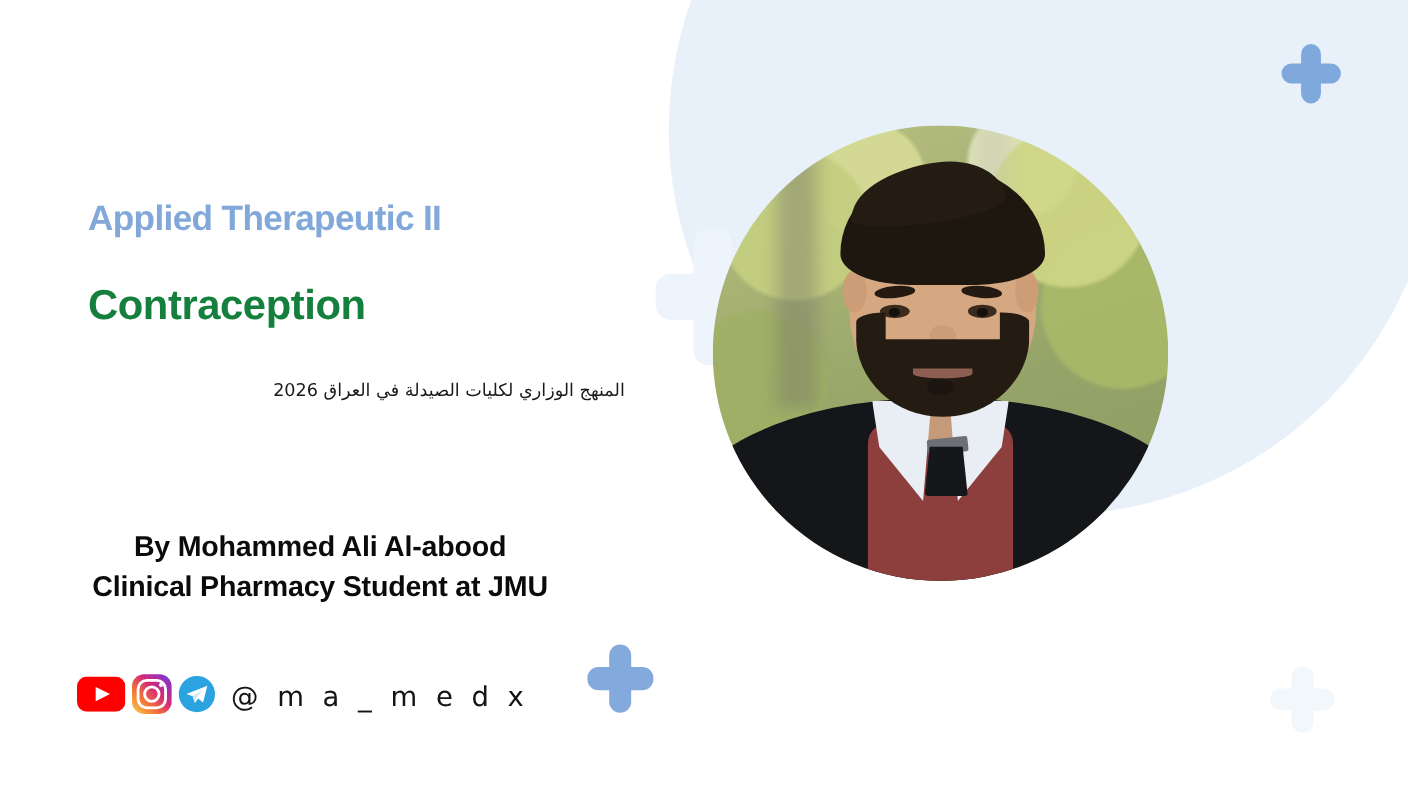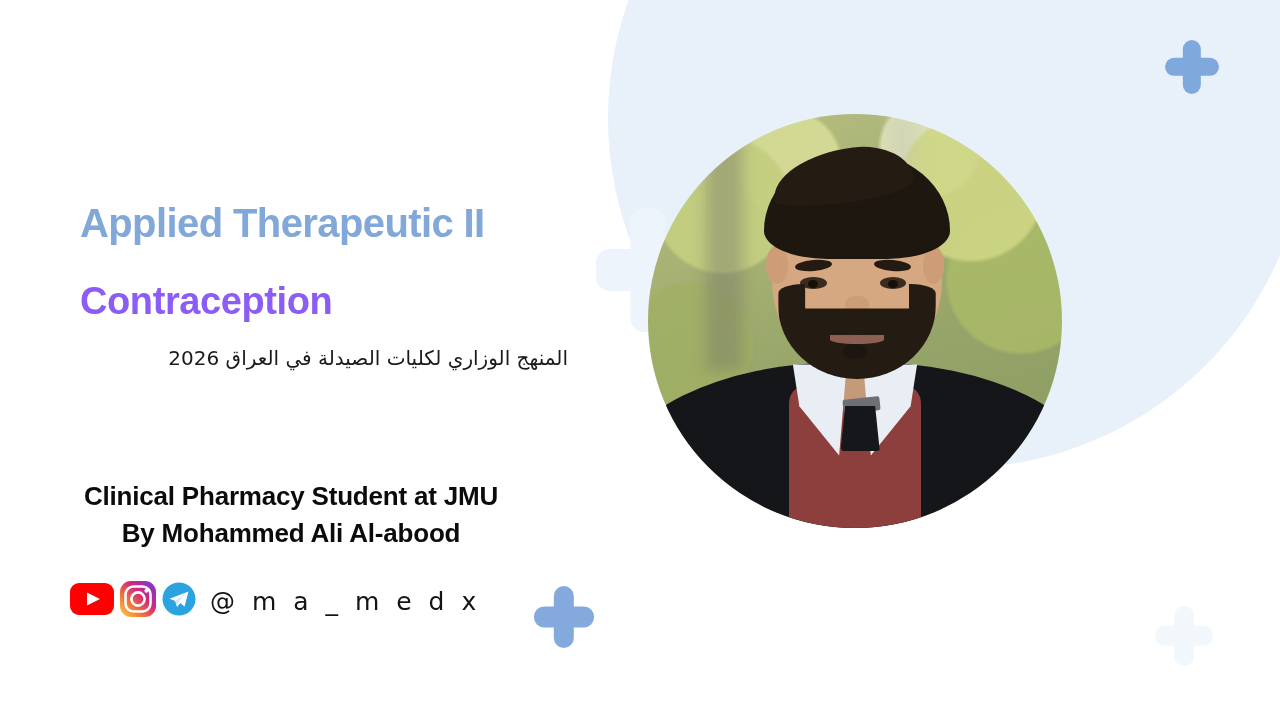--- a/index.html
+++ b/index.html
@@ -97,45 +97,45 @@
     line-height: 1;
     padding-bottom: 6px;
   }
   .brand-wordmark .wm-ma { color: #86abde; }
   .brand-wordmark .wm-med { color: #0c0c0c; }
   .brand-wordmark .wm-x { color: #86abde; }
 
   
   .title-main {
     position: absolute;
-    left: 80px; top: 202px;
-    font-size: 40px;
+    left: 80px; top: 182px;
+    font-size: 32px;
     font-weight: 700;
     color: #82a8d9;
     letter-spacing: -0.6px;
     line-height: 1.05;
     white-space: nowrap;
   }
 
   .title-sub {
     position: absolute;
-    left: 80px; top: 282px;
+    left: 80px; top: 259px;
     font-size: 38px;
     font-weight: 700;
-    color: #8b5cf6;
+    color: #15803d;
     letter-spacing: -0.4px;
     line-height: 1.05;
     white-space: nowrap;
   }
 
   .arabic-line {
     position: absolute;
     left: 88px; top: 344px;
     width: 480px;
-    font-size: 20px;
+    font-size: 16px;
     font-weight: 400;
     color: #1a1a1a;
     direction: rtl;
     text-align: right;
     line-height: 1.4;
     font-family: "DejaVu Sans", sans-serif;
   }
 
   
   .author-block {
@@ -150,21 +150,21 @@
     font-weight: 700;
     color: #0b0b0b;
     letter-spacing: -0.2px;
     line-height: 1.42;
     white-space: nowrap;
   }
 
   
   .social-row {
     position: absolute;
-    left: 70px; top: 580px;
+    left: 70px; top: 612px;
     display: flex;
     align-items: center;
     gap: 5px;
   }
   .social-icon { display: block; }
   .handle-text {
     margin-left: 9px;
     font-size: 25px;
     font-weight: 400;
     color: #141414;
@@ -423,22 +423,22 @@
   <div class="left-col">
 
     <div class="brand-row">
     </div>
 
     <div class="title-main">Applied Therapeutic II</div>
     <div class="title-sub">Contraception</div>
     <div class="arabic-line">المنهج الوزاري لكليات الصيدلة في العراق 2026</div>
 
     <div class="author-block">
+      <div class="author-line">By Mohammed Ali Al-abood</div>
       <div class="author-line">Clinical Pharmacy Student at JMU</div>
-      <div class="author-line">By Mohammed Ali Al-abood</div>
     </div>
 
     <div class="social-row">
       <a class="social-icon">
         <svg width="44" height="32" viewBox="0 0 44 32" xmlns="http://www.w3.org/2000/svg">
           <rect x="0" y="0" width="44" height="32" rx="9" fill="#ff0000"></rect>
           <path d="M17 9.5 L30 16 L17 22.5 Z" fill="#ffffff"></path>
         </svg>
       </a>
       <a class="social-icon">

